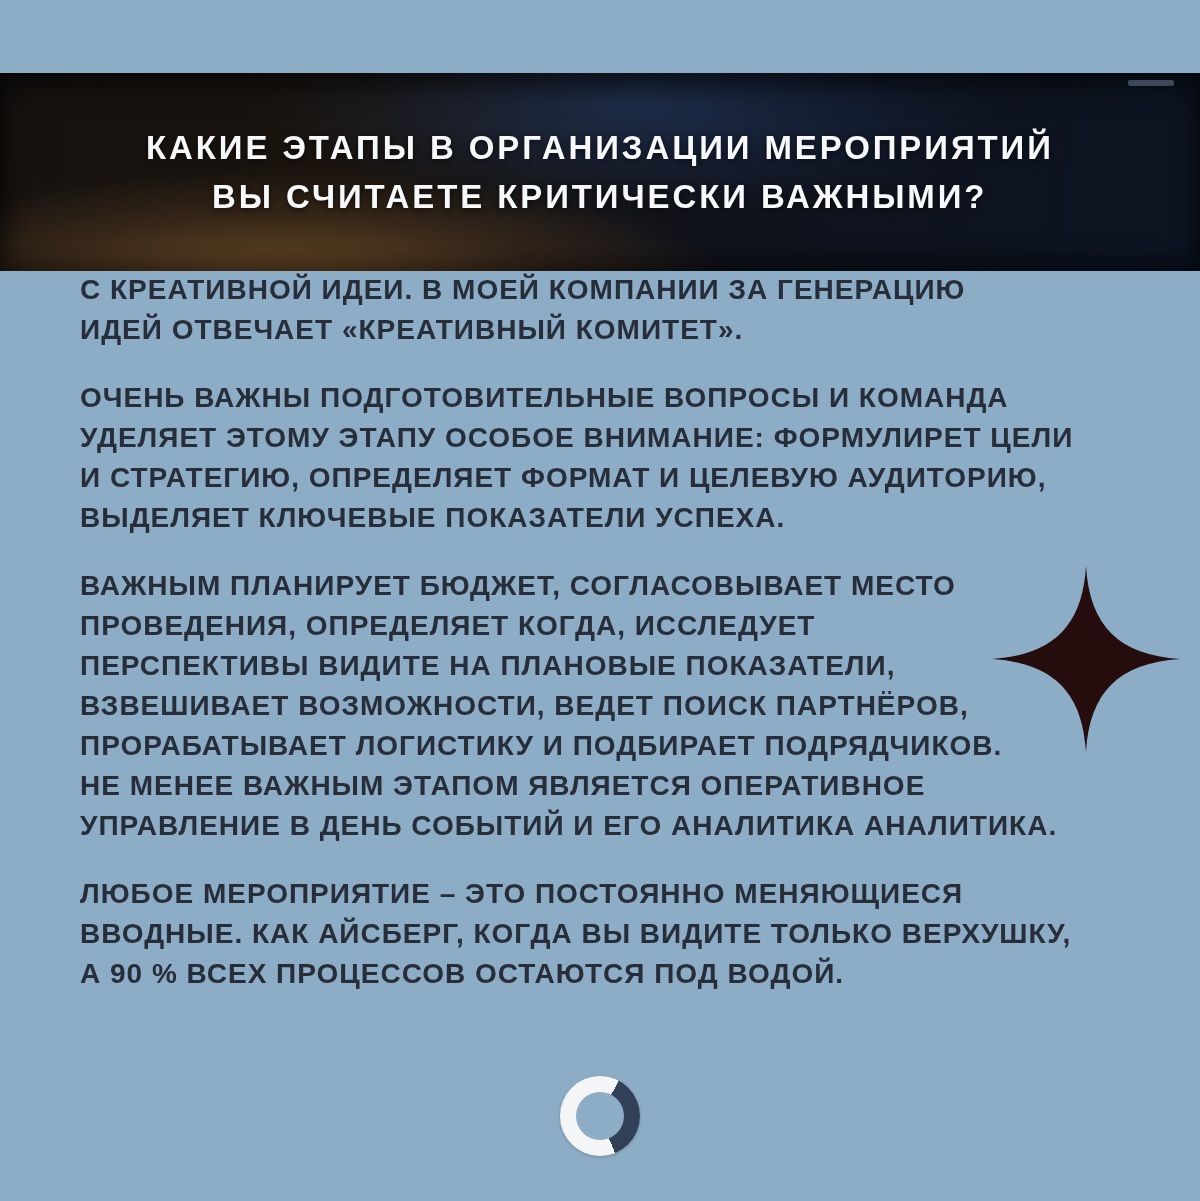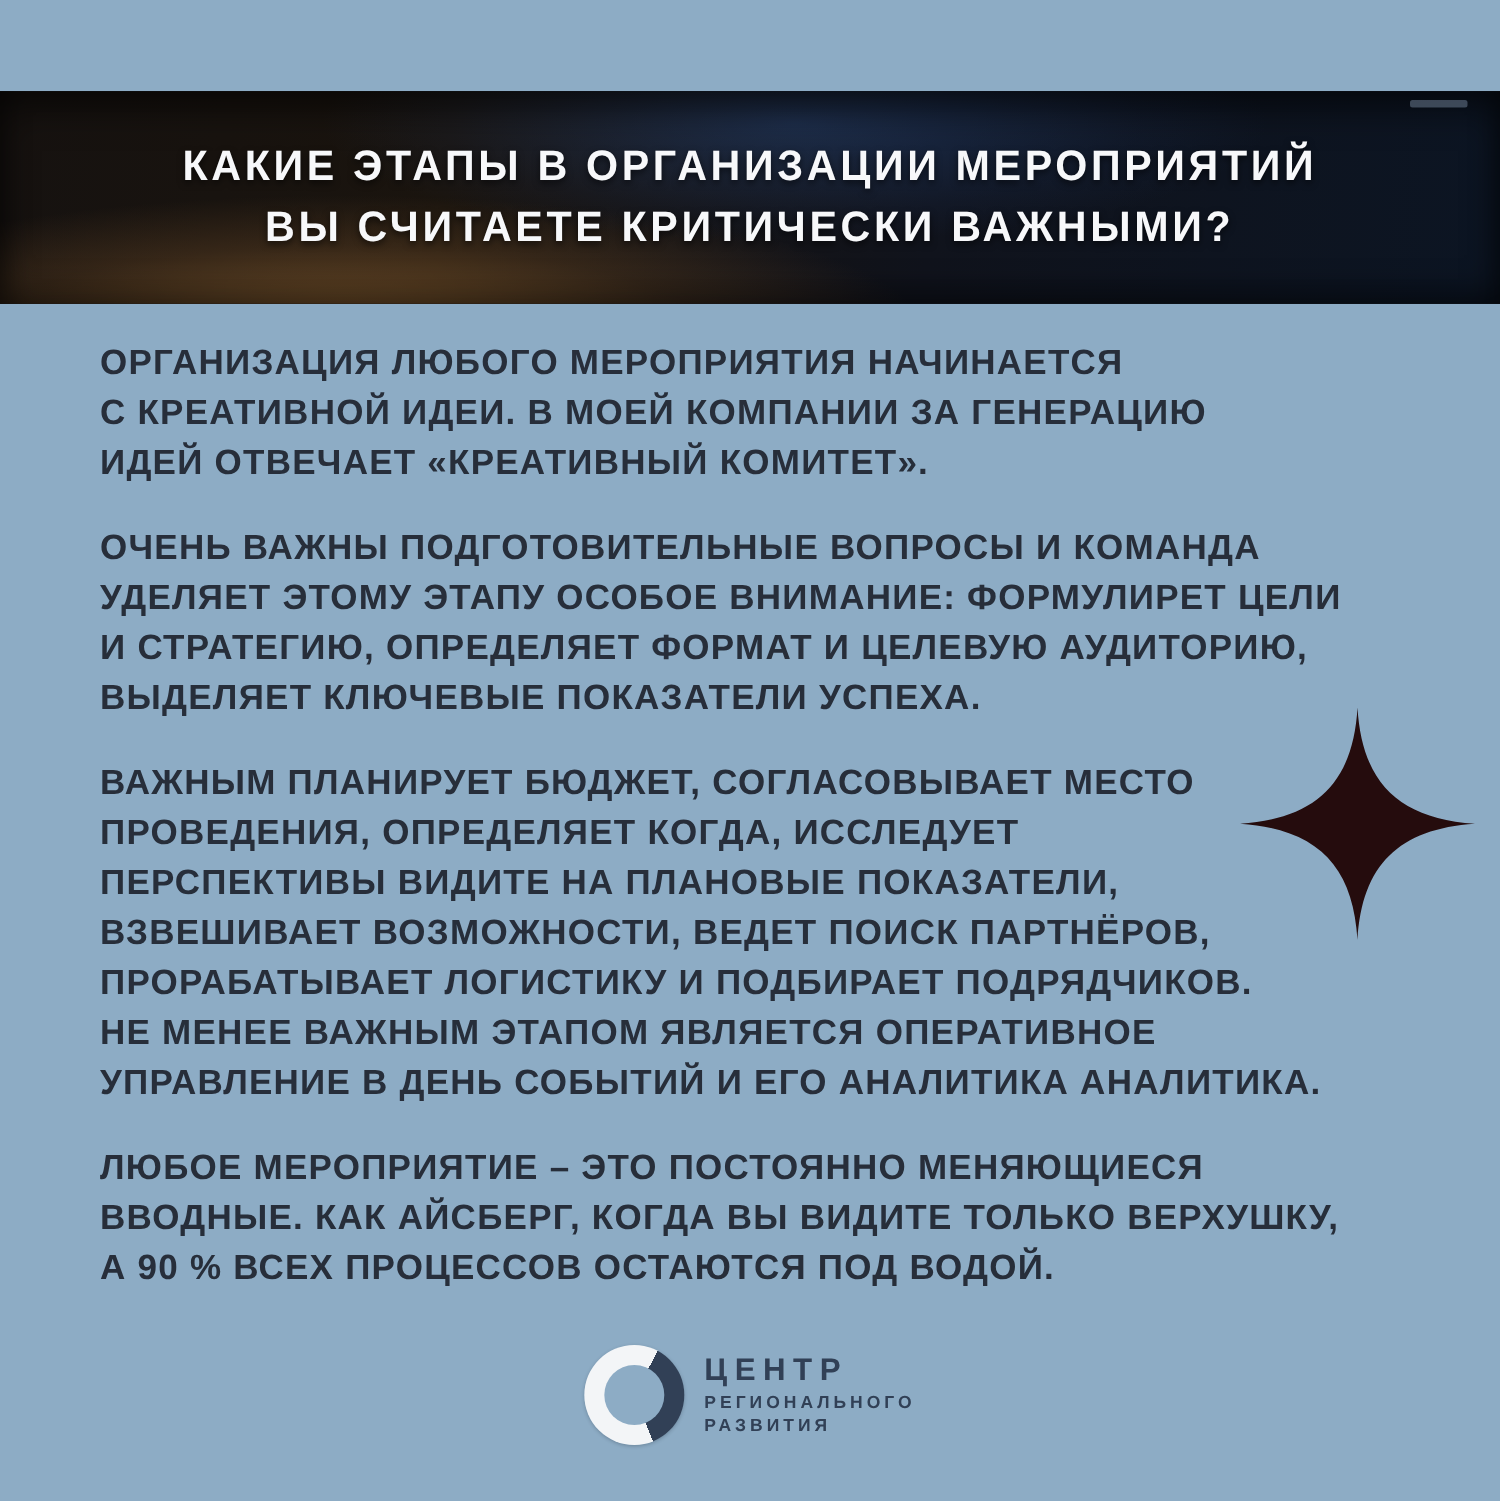--- a/index.html
+++ b/index.html
@@ -14,21 +14,21 @@
   html,body{width:1200px;height:1201px;overflow:hidden;}
   body{
     background:var(--background);
     font-family:"Liberation Sans","DejaVu Sans",sans-serif;
     position:relative;
   }
   .page{position:absolute;inset:0;}
 
   
   .banner{
-    position:absolute;left:0;top:73px;width:1200px;height:170px;
+    position:absolute;left:0;top:73px;width:1200px;height:198px;
     background-color:#0b0d12;
     background-image:
       radial-gradient(42% 75% at 53% 15%, rgba(45,85,150,0.40), rgba(30,55,100,0.15) 55%, transparent 75%),
       radial-gradient(52% 85% at 23% 112%, rgba(152,106,54,0.80), rgba(110,75,40,0.35) 46%, transparent 74%),
       linear-gradient(96deg,#161210 0%, #1a140e 30%, #10131c 62%, #0c1523 100%);
     box-shadow:inset 0 14px 28px rgba(0,0,0,0.55), inset 0 -10px 24px rgba(0,0,0,0.45);
     display:flex;flex-direction:column;justify-content:center;align-items:center;
   }
   .banner-title-line{
     color:var(--title_text);
@@ -88,21 +88,20 @@
 <div class="page">
 
   <div class="banner">
     <div class="watermark"></div>
     <div class="banner-title-line">КАКИЕ ЭТАПЫ В ОРГАНИЗАЦИИ МЕРОПРИЯТИЙ</div>
     <div class="banner-title-line">ВЫ СЧИТАЕТЕ КРИТИЧЕСКИ ВАЖНЫМИ?</div>
   </div>
 
   <div class="article" id="article">
       <div class="para">
-        <div class="line">ОРГАНИЗАЦИЯ ЛЮБОГО МЕРОПРИЯТИЯ НАЧИНАЕТСЯ</div>
         <div class="line">С КРЕАТИВНОЙ ИДЕИ. В МОЕЙ КОМПАНИИ ЗА ГЕНЕРАЦИЮ</div>
         <div class="line">ИДЕЙ ОТВЕЧАЕТ «КРЕАТИВНЫЙ КОМИТЕТ».</div>
       </div>
       <div class="para">
         <div class="line">ОЧЕНЬ ВАЖНЫ ПОДГОТОВИТЕЛЬНЫЕ ВОПРОСЫ И КОМАНДА</div>
         <div class="line">УДЕЛЯЕТ ЭТОМУ ЭТАПУ ОСОБОЕ ВНИМАНИЕ: ФОРМУЛИРЕТ ЦЕЛИ</div>
         <div class="line">И СТРАТЕГИЮ, ОПРЕДЕЛЯЕТ ФОРМАТ И ЦЕЛЕВУЮ АУДИТОРИЮ,</div>
         <div class="line">ВЫДЕЛЯЕТ КЛЮЧЕВЫЕ ПОКАЗАТЕЛИ УСПЕХА.</div>
       </div>
       <div class="para">
@@ -121,20 +120,15 @@
       </div>
     </div>
 
   <svg class="star" viewBox="0 0 192 190" xmlns="http://www.w3.org/2000/svg" aria-hidden="true">
     <path d="M96 2 C 99.5 62, 129 91, 190 95 C 129 99, 99.5 128, 96 188
              C 92.5 128, 63 99, 2 95 C 63 91, 92.5 62, 96 2 Z" fill="#250c0d"></path>
   </svg>
 
   <div class="logo">
     <div class="ring"></div>
-    <div class="logo-text">
-      <div class="logo-name">ЦЕНТР</div>
-      <div class="logo-sub">РЕГИОНАЛЬНОГО</div>
-      <div class="logo-sub">РАЗВИТИЯ</div>
-    </div>
   </div>
 
 </div>
 
 </body></html>

